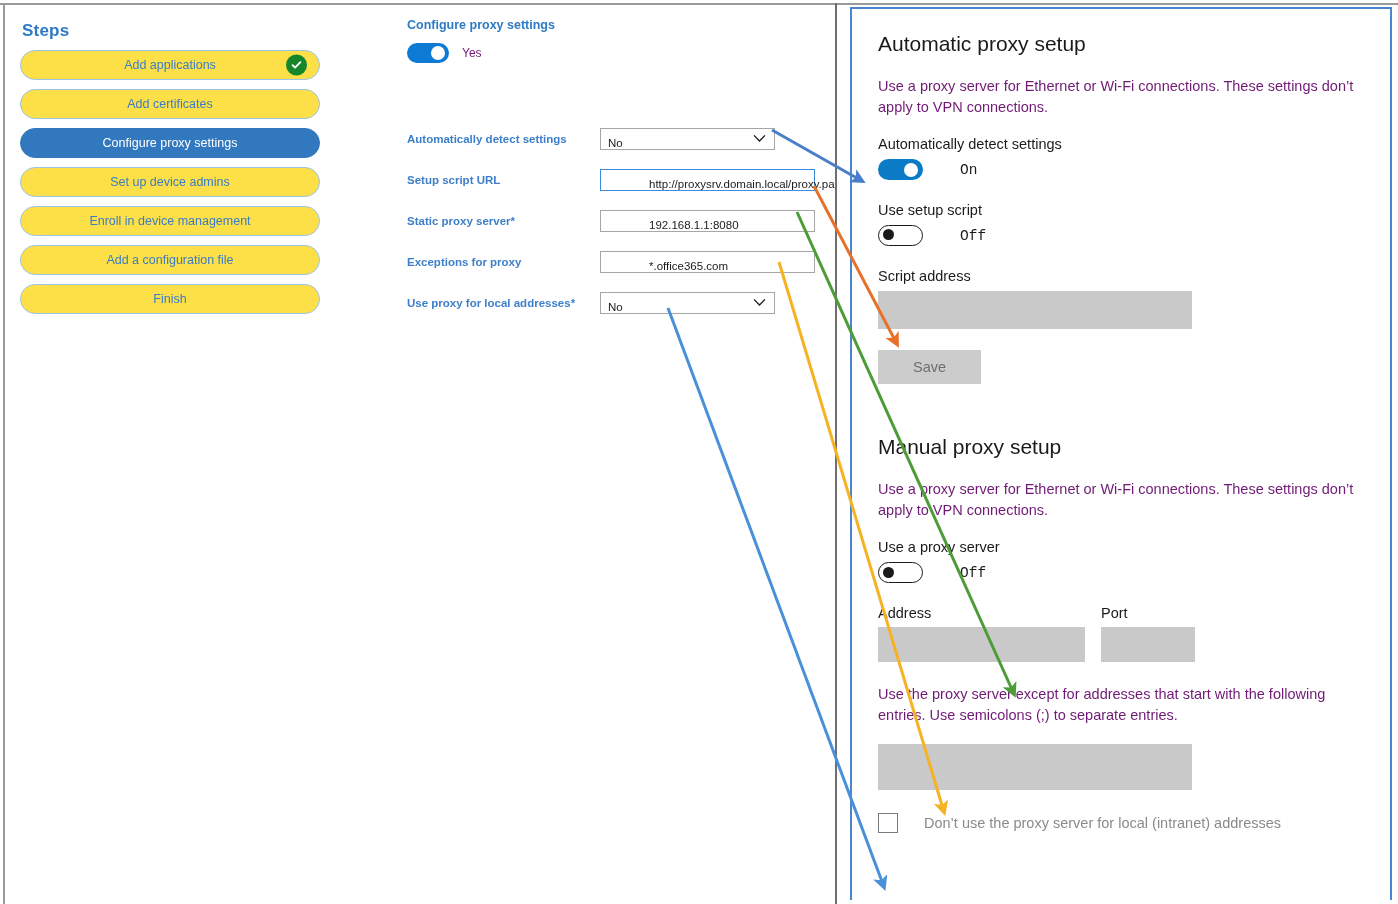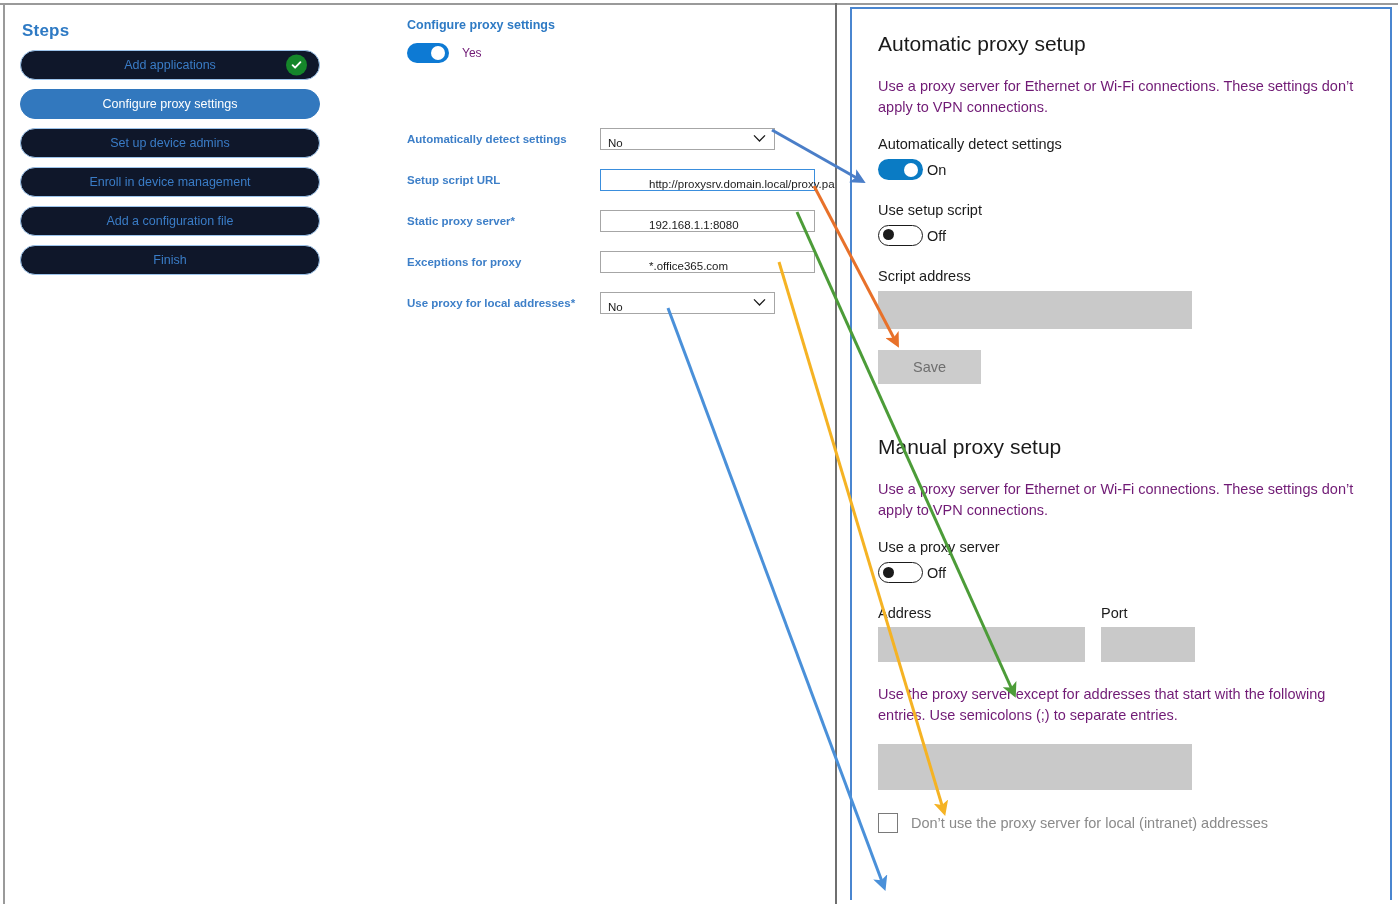--- a/index.html
+++ b/index.html
@@ -22,21 +22,21 @@
   .steps-col { position:absolute; left:20px; top:21px; width:300px; }
   .steps-title {
     font-size:17px; font-weight:bold; color:#2e7ac4; letter-spacing:0.2px;
     margin:0 0 9px 2px;
   }
   .step-btn {
     position:relative;
     height:30px;
     border:1px solid #9cc3ea;
     border-radius:15px;
-    background:#0f172a;
+    background:#fde047;
     color:#3a7cc6;
     font-size:12.5px;
     display:flex; align-items:center; justify-content:center;
     margin-bottom:9px;
   }
   .step-btn.active {
     background:#3278be; border-color:#3278be; color:#ffffff;
   }
   .step-check {
     position:absolute; right:12px; top:50%; transform:translateY(-50%);
@@ -80,40 +80,40 @@
   .win-panel {
     position:absolute; left:850px; top:7px; width:542px; height:893px;
     border:2px solid #4a86d0; border-bottom:none; background:#ffffff;
     overflow:hidden;
   }
   .win-inner { padding:23px 24px 0 26px; }
   .win-h1 { font-size:21px; color:#1a1a1a; font-weight:normal; margin:0 0 20px 0; }
   .win-h1.second { margin-top:51px; }
   .win-p { font-size:14.5px; color:#701a75; line-height:1.42; margin:0 0 19px 0; max-width:497px; }
   .win-lbl { font-size:14.5px; color:#1b1b1b; margin:0 0 7px 0; }
-  .win-toggle { display:flex; align-items:center; gap:4px; margin-bottom:22px; }
+  .win-toggle { display:flex; align-items:center; gap:37px; margin-bottom:22px;font-family:Liberation Mono, monospace; }
   .wsw { width:45px; height:21px; border-radius:11px; position:relative; flex:0 0 auto; }
   .wsw.on { background:#0a7bc4; }
   .wsw.off { background:#ffffff; border:1.6px solid #1b1b1b; }
   .wsw.on .wknob { position:absolute; width:14px; height:14px; border-radius:50%; background:#fff; top:3.5px; right:5px; }
   .wsw.off .wknob { position:absolute; width:11px; height:11px; border-radius:50%; background:#1b1b1b; top:3.2px; left:4px; }
   .wsw-label { font-size:14.5px; color:#1b1b1b; }
   .grey-box { background:#c9c9c9; }
   .gb-script { width:314px; height:38px; margin-bottom:21px; }
   .btn-save {
     width:103px; height:34px; background:#cccccc; border:none;
     color:#6e6e6e; font-size:14.5px; font-family:"Liberation Sans", sans-serif;
     display:flex; align-items:center; justify-content:center;
   }
   .addr-row { display:flex; gap:16px; margin-bottom:22px; }
   .addr-col .win-lbl { margin-bottom:6px; }
   .gb-addr { width:207px; height:35px; }
   .gb-port { width:94px; height:35px; }
   .gb-except { width:314px; height:46px; margin-bottom:23px; }
-  .cb-row { display:flex; align-items:center; gap:13px;margin-top:20px; }
+  .cb-row { display:flex; align-items:center; gap:26px;margin-top:20px; }
   .cb { width:20px; height:20px; border:1.6px solid #7a7a7a; background:#fff; flex:0 0 auto; }
   .cb-text { font-size:14.5px; color:#8a8a8a; }
 
   
   .arrows { position:absolute; left:0; top:0; width:1398px; height:904px; pointer-events:none; }
 </style>
 </head>
 <body>
 
 <div id="root">
@@ -127,20 +127,23 @@
 
     <div class="step-btn">
       <span>Add applications</span>
       <span class="step-check">
         <svg width="13" height="13" viewBox="0 0 13 13">
             <path d="M2.6 6.7 L5.1 9.2 L10.4 3.7" fill="none" stroke="#ffffff" stroke-width="1.9" stroke-linecap="round" stroke-linejoin="round"></path>
           </svg>
       </span>
     </div>
 
+    <div class="step-btn">
+      <span>Add certificates</span>
+    </div>
 
     <div class="step-btn active">
       <span>Configure proxy settings</span>
     </div>
 
     <div class="step-btn">
       <span>Set up device admins</span>
     </div>
 
     <div class="step-btn">

